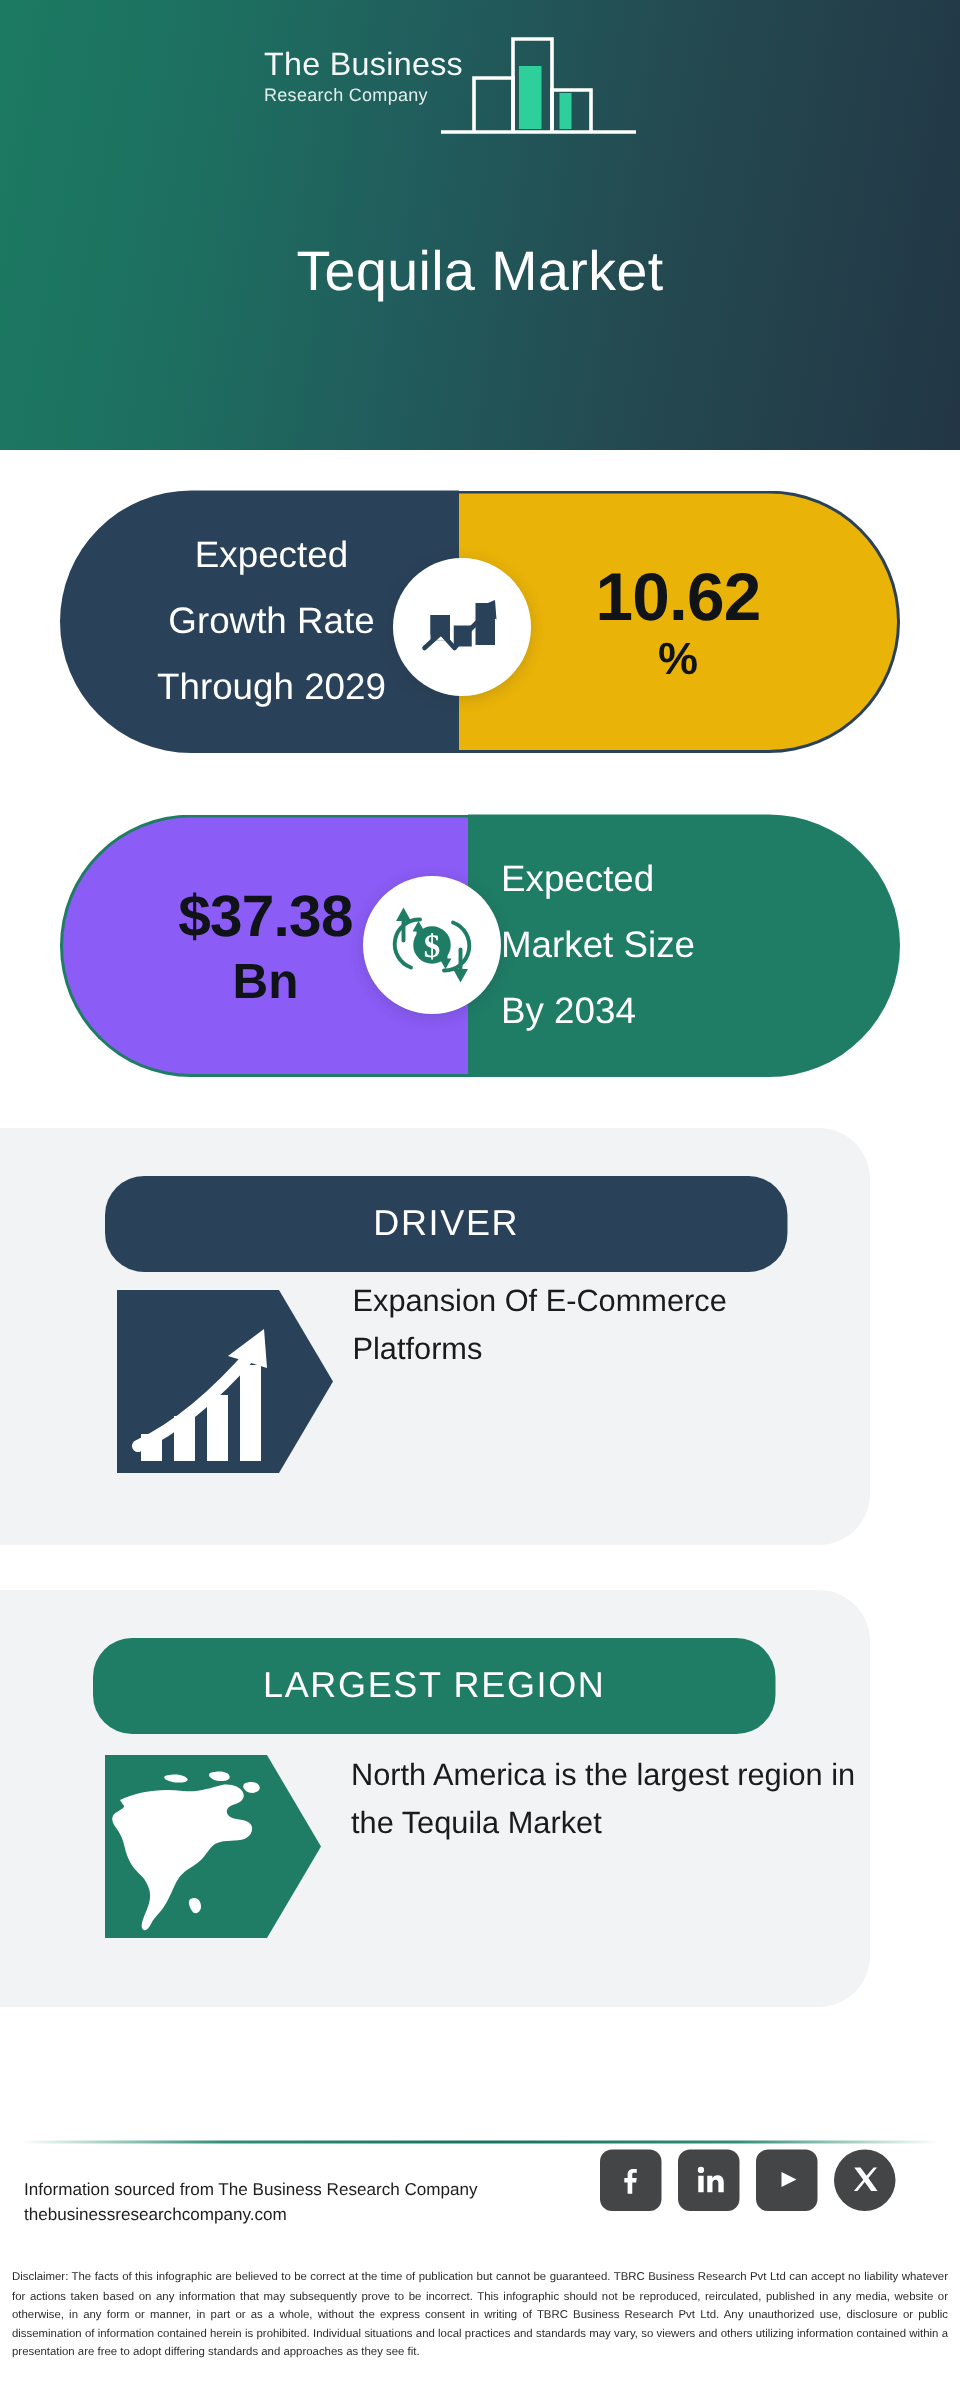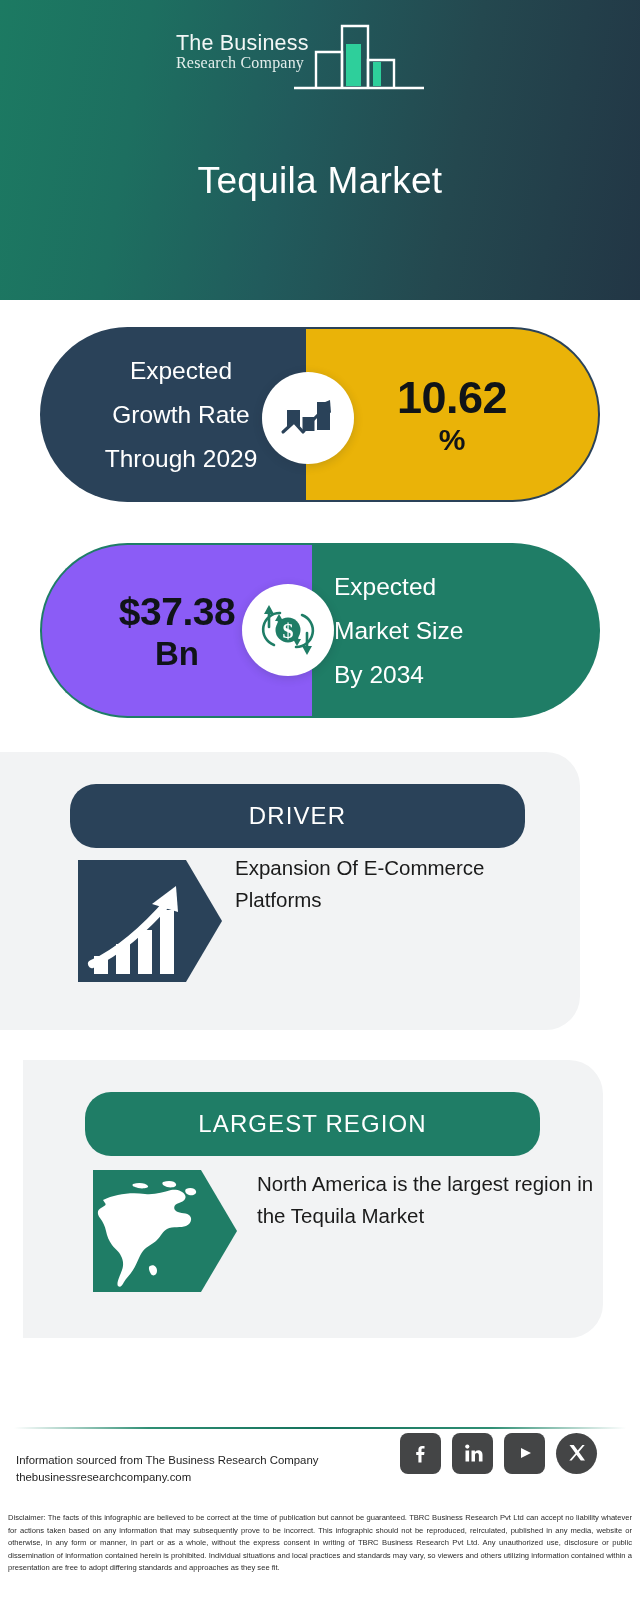--- a/index.html
+++ b/index.html
@@ -17,21 +17,21 @@
     background:linear-gradient(100deg,#1c7a62 0%,#1d6f60 22%,#215b5c 45%,#24484f 70%,#223645 100%);
   }
   .logo-wrap{
     position:absolute; left:176px; top:18px; width:290px; height:72px;
   }
   .logo-text{
     position:absolute; left:0; top:14px; width:170px;
     color:#ffffff; text-align:left;
   }
   .logo-line1{ font-size:21.5px; letter-spacing:.2px; line-height:23px; color:#f2f7f6; font-weight:400;}
-  .logo-line2{ font-size:16px; letter-spacing:.2px; line-height:16px; color:#e3eeec; font-weight:400;font-family:Liberation Serif, serif;}
+  .logo-line2{ font-size:12px; letter-spacing:.2px; line-height:16px; color:#e3eeec; font-weight:400;}
   .logo-bars{ position:absolute; left:118px; top:0px; width:175px; height:72px;}
 
   .title{
     position:absolute; left:0; top:160px; width:640px;
     text-align:center; color:#ffffff;
     font-size:37px; font-weight:400; letter-spacing:.3px;
   }
 
   
   .panel{ position:absolute; left:40px; width:560px; height:175px; }
@@ -91,21 +91,21 @@
   .cb1{ left:262px; top:372px; }
   .cb2{ left:242px; top:584px; }
 
   
   .card{
     position:absolute; left:0; width:580px;
     background:#f2f3f4;
     border-radius:0 34px 34px 0;
   }
   .card-driver{ top:752px; height:278px; }
-  .card-region{ top:1060px; height:278px;margin-left:23px; }
+  .card-region{ top:1060px; height:278px; }
 
   .pill{
     position:absolute; height:64px; border-radius:26px;
     display:flex; align-items:center; justify-content:center;
     color:#ffffff; font-size:24px; letter-spacing:1.1px; font-weight:400;
   }
   .pill-driver{ left:70px; top:32px; width:455px; background:#2a4259; }
   .pill-region{ left:62px; top:32px; width:455px; background:#1f7d66; }
 
   .ico-arrow{

